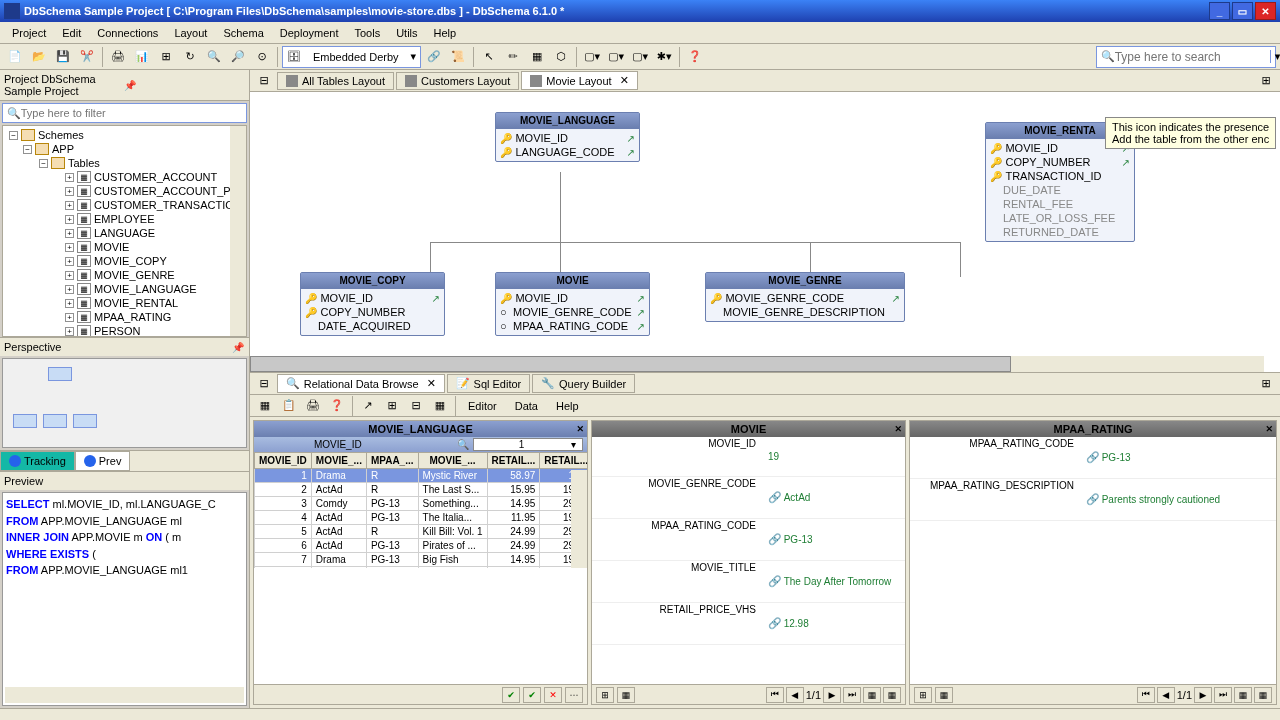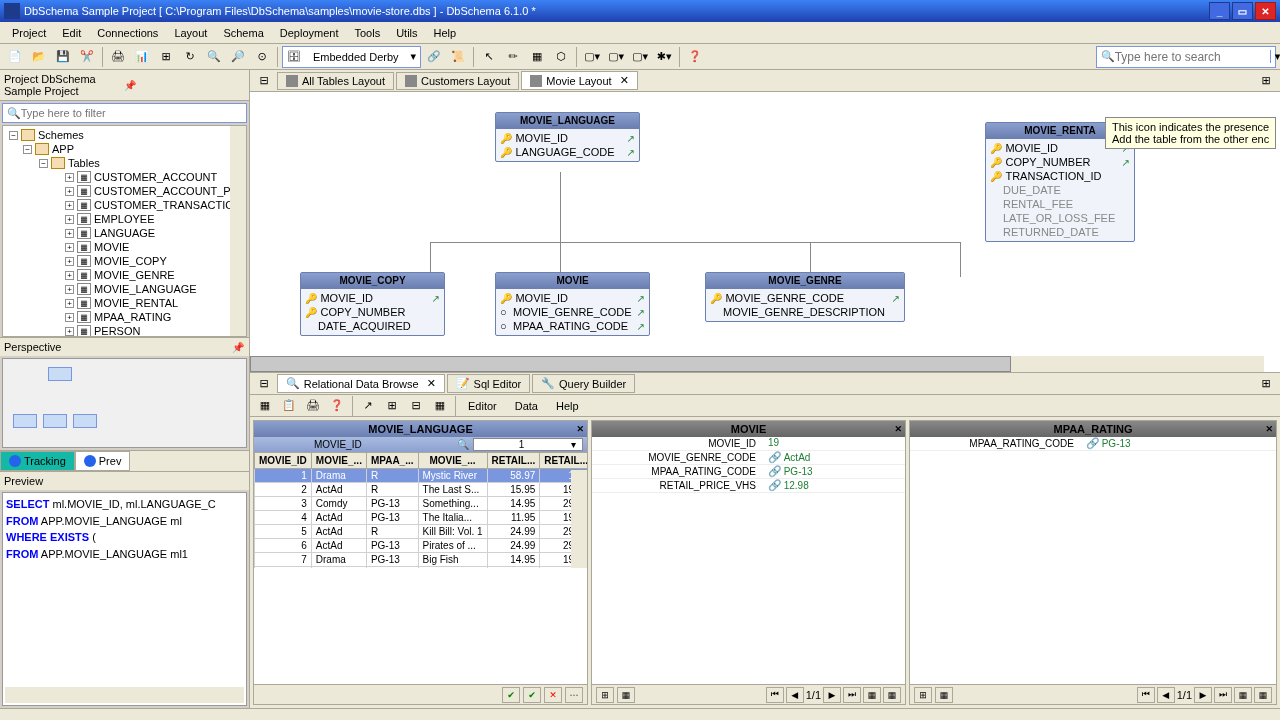--- a/index.html
+++ b/index.html
@@ -1,20 +1,20 @@
 <!DOCTYPE html>
 <html><head>
 <meta charset="utf-8">
 <style>
 * { box-sizing: border-box; margin: 0; padding: 0; font-family: Tahoma, Arial, sans-serif; font-size: 11px; }
 body { width: 1280px; height: 720px; background: #d4d0c8; overflow: hidden; position: relative; }
 
 .titlebar { background: linear-gradient(to bottom, #3b82f6, #1e40af); height: 22px; display: flex; align-items: center; color: white; padding: 0 4px; }
 .titlebar .icon { width: 16px; height: 16px; background: #1e3a8a; margin-right: 4px; }
-.titlebar .title { flex: 1; font-weight: normal; }
+.titlebar .title { flex: 1; font-weight: bold; }
 .titlebar .winbtns { display: flex; gap: 2px; }
 .titlebar .winbtn { width: 21px; height: 18px; background: #4169e1; border: 1px solid #1e3a8a; display: flex; align-items: center; justify-content: center; color: white; font-weight: bold; font-size: 10px; }
 .titlebar .winbtn.close { background: #dc2626; border-color: #991b1b; }
 
 .menubar { background: #ece9d8; height: 22px; display: flex; align-items: center; padding: 0 4px; border-bottom: 1px solid #aca899; }
 .menubar .menu { padding: 2px 8px; cursor: pointer; }
 
 .toolbar { background: #ece9d8; height: 26px; display: flex; align-items: center; padding: 0 4px; border-bottom: 1px solid #aca899; gap: 2px; }
 .tbtn { width: 22px; height: 22px; display: flex; align-items: center; justify-content: center; border: 1px solid transparent; cursor: pointer; }
 .tsep { width: 1px; height: 20px; background: #aca899; margin: 0 2px; }
@@ -90,21 +90,21 @@
 .grid table { border-collapse: collapse; width: 100%; }
 .grid th { background: #ece9d8; border: 1px solid #aca899; padding: 2px 4px; font-size: 10px; text-align: center; white-space: nowrap; }
 .grid td { border: 1px solid #d0d0d0; padding: 1px 4px; font-size: 10px; white-space: nowrap; }
 .grid td.num { text-align: right; }
 .grid tr.selected td { background: #7a96df; color: white; }
 .grid-vscroll { position: absolute; right: 0; top: 0; width: 16px; background: #ece9d8; }
 
 .kv-panel { flex: 1; }
 .kv-row { display: flex; border-bottom: 1px solid #eee; }
 .kv-key { width: 170px; text-align: right; padding: 1px 6px; font-size: 10px; }
-.kv-val { padding: 0 6px; color: #1e7e34; font-size: 10px; }
+.kv-val { padding: 14px 6px; color: #1e7e34; font-size: 10px; }
 .kv-val .refi { color: #1e7e34; margin-right: 2px; }
 
 .panel-footer { background: #ece9d8; height: 20px; display: flex; align-items: center; padding: 0 4px; gap: 3px; border-top: 1px solid #aca899; }
 .panel-footer .fbtn { width: 18px; height: 16px; border: 1px solid #aca899; display: flex; align-items: center; justify-content: center; font-size: 9px; }
 .panel-footer .pager { margin-left: auto; display: flex; align-items: center; gap: 2px; }
 
 .statusbar { height: 12px; background: #ece9d8; border-top: 1px solid #aca899; }
 </style>
 </head>
 <body>
@@ -291,20 +291,21 @@
       <div class="small-tab active">
           <span class="blue-dot"></span>
           <span>Prev</span>
         </div>
     </div>
     <div class="preview-header">Preview</div>
     <div class="sql-area" style="position:relative;height:110px">
       <div id="sql-content">
           <div><span class="sql-kw">SELECT</span> ml.MOVIE_ID, ml.LANGUAGE_C</div>
           <div><span class="sql-kw">FROM</span> APP.MOVIE_LANGUAGE ml</div>
+          <div><span class="sql-kw">    INNER JOIN</span> APP.MOVIE m <span class="sql-kw">ON</span> ( m</div>
           <div><span class="sql-kw">WHERE  EXISTS</span> (</div>
           <div><span class="sql-kw">    FROM</span> APP.MOVIE_LANGUAGE ml1</div>
         </div>
       <div class="hscroll"></div>
     </div>
   </div>
 
   <div class="right-area">
     <div class="layout-tabs">
       <div class="tbtn">⊟</div>
@@ -601,20 +602,24 @@
               </div>
               <div class="kv-row">
                 <div class="kv-key">MOVIE_GENRE_CODE</div>
                 <div class="kv-val"><span class="refi">🔗</span>ActAd</div>
               </div>
               <div class="kv-row">
                 <div class="kv-key">MPAA_RATING_CODE</div>
                 <div class="kv-val"><span class="refi">🔗</span>PG-13</div>
               </div>
               <div class="kv-row">
+                <div class="kv-key">MOVIE_TITLE</div>
+                <div class="kv-val"><span class="refi">🔗</span>The Day After Tomorrow</div>
+              </div>
+              <div class="kv-row">
                 <div class="kv-key">RETAIL_PRICE_VHS</div>
                 <div class="kv-val"><span class="refi">🔗</span>12.98</div>
               </div>
             </div>
           <div class="panel-footer">
             <div class="fbtn">⊞</div>
             <div class="fbtn">▦</div>
             <div class="pager">
               <div class="fbtn">⏮</div>
               <div class="fbtn">◀</div>
@@ -630,20 +635,24 @@
         <div class="data-panel" style="flex:1">
           <div class="data-panel-header" style="background:linear-gradient(to bottom,#888,#666)">
               <span>MPAA_RATING</span>
               <span class="phx">✕</span>
             </div>
           <div class="kv-panel" id="mpaa-kv">
               <div class="kv-row">
                 <div class="kv-key">MPAA_RATING_CODE</div>
                 <div class="kv-val"><span class="refi">🔗</span>PG-13</div>
               </div>
+              <div class="kv-row">
+                <div class="kv-key">MPAA_RATING_DESCRIPTION</div>
+                <div class="kv-val"><span class="refi">🔗</span>Parents strongly cautioned</div>
+              </div>
             </div>
           <div class="panel-footer">
             <div class="fbtn">⊞</div>
             <div class="fbtn">▦</div>
             <div class="pager">
               <div class="fbtn">⏮</div>
               <div class="fbtn">◀</div>
               <span>1/1</span>
               <div class="fbtn">▶</div>
               <div class="fbtn">⏭</div>

